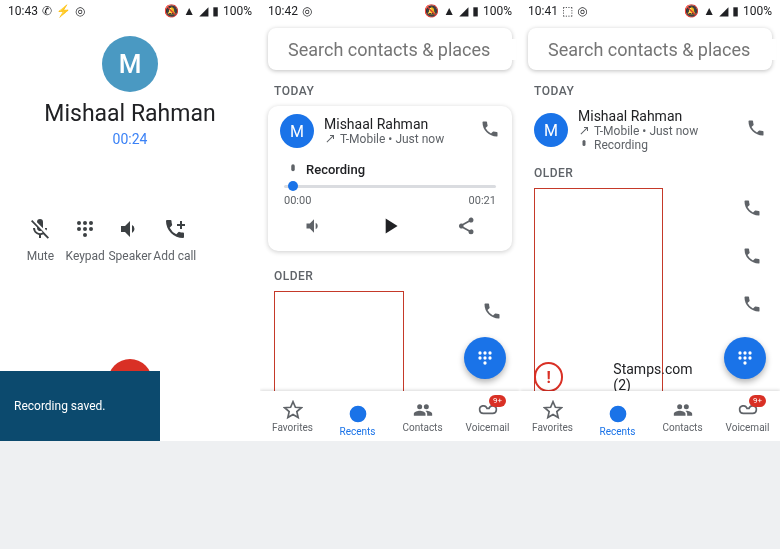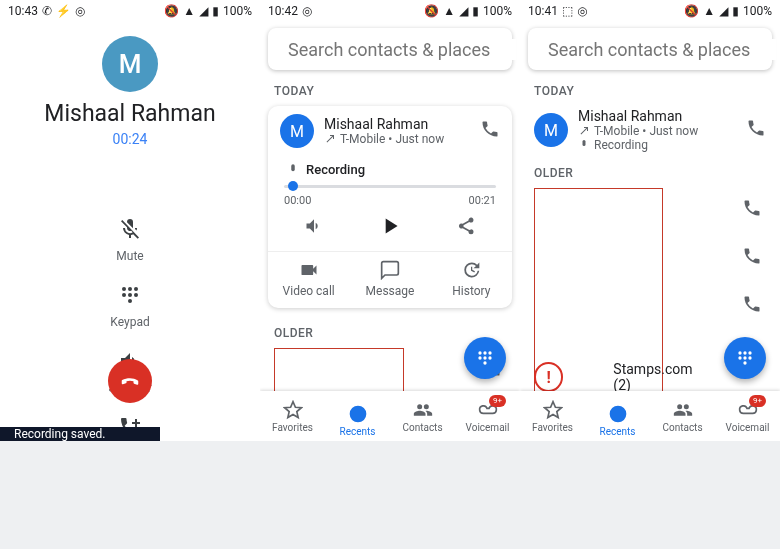--- a/index.html
+++ b/index.html
@@ -5,26 +5,26 @@
   * { box-sizing: border-box; margin: 0; padding: 0; font-family: Roboto, Arial, sans-serif; }
   body { background: #eef0f2; width: 780px; height: 549px; display: flex; gap: 0px; padding: 0; }
   .phone { width: 260px; height: 441px; background: #fff; position: relative; overflow: hidden; }
   .statusbar { height: 22px; display: flex; align-items: center; justify-content: space-between; padding: 0 8px; font-size: 12px; color: #202124; }
   .sb-left, .sb-right { display: flex; align-items: center; gap: 4px; }
 
   
   .avatar-big { width: 56px; height: 56px; border-radius: 50%; background: #4a99c2; color: #fff; display:flex; align-items:center; justify-content:center; font-size: 26px; font-weight: 500; margin: 14px auto 8px; }
   .caller-name { text-align:center; font-size: 23px; color:#202124; font-weight:400; }
   .call-timer { text-align:center; font-size: 14px; color:#3b82f6; margin-top: 4px; }
-  .action-grid { display:grid; grid-template-columns: repeat(1,1fr); gap: 20px 0; padding: 0 18px; margin-top: 70px; }
+  .action-grid { display:grid; grid-template-columns: repeat(5,1fr); gap: 20px 0; padding: 0 18px; margin-top: 70px; }
   .action-btn { display:flex; flex-direction:column; align-items:center; gap:8px; color:#5f6368; font-size:12px; }
   .action-btn svg { width:24px; height:24px; fill:#3c4043; }
   .hangup { width: 44px; height:44px; border-radius:50%; background:#d93025; position:absolute; bottom: 38px; left:50%; transform:translateX(-50%); display:flex; align-items:center; justify-content:center; }
   .hangup svg { width:22px; height:22px; fill:#fff; }
-  .snackbar { position:absolute; bottom:0; left:0; right:100px; background:#0f172a; color:#fff; font-size:12px; padding:0 14px; }
+  .snackbar { position:absolute; bottom:0; left:0; right:100px; background:#0c4a6e; color:#fff; font-size:12px; padding:28px 14px; }
 
   
   .searchbar { margin: 6px 8px; height: 42px; border-radius: 8px; box-shadow: 0 1px 4px rgba(0,0,0,.25); display:flex; align-items:center; padding: 0 10px; gap: 10px; background:#fff; }
   .searchbar input { flex:1; border:none; outline:none; font-size:18px; color:#6d28d9; }
   .section-label { font-size: 12px; letter-spacing:.5px; color:#5f6368; padding: 8px 14px 4px; font-weight:500; }
   .card { margin: 4px 8px 10px; border-radius:10px; box-shadow: 0 1px 5px rgba(0,0,0,.2); background:#fff; }
   .entry { display:flex; align-items:center; padding: 8px 12px; gap:10px; }
   .avatar-sm { width:34px; height:34px; border-radius:50%; background:#1a73e8; color:#fff; display:flex; align-items:center; justify-content:center; font-size:16px; }
   .entry .info { flex:1; }
   .entry .title { font-size:14px; color:#202124; }
@@ -194,31 +194,20 @@
       <span><svg viewBox="0 0 24 24">
             <path d="M3 9v6h4l5 5V4L7 9H3zm13.5 3a4.5 4.5 0 0 0-2.5-4v8a4.5 4.5 0 0 0 2.5-4z"></path>
           </svg></span>
       <span class="play"><svg viewBox="0 0 24 24">
             <path d="M8 5v14l11-7z"></path>
           </svg></span>
       <span><svg viewBox="0 0 24 24">
             <path d="M18 16.1a3 3 0 0 0-2 .8l-7-4.1v-1.6l7-4.1a3 3 0 1 0-1-2.1v.3l-7 4.1a3 3 0 1 0 0 5.2l7 4.1v.3a3 3 0 1 0 3-3z"></path>
           </svg></span>
     </div>
-    <div class="card-actions">
-      <div class="ca"><svg viewBox="0 0 24 24">
-            <path d="M17 10.5V7a1 1 0 0 0-1-1H4a1 1 0 0 0-1 1v10a1 1 0 0 0 1 1h12a1 1 0 0 0 1-1v-3.5l4 4v-11z"></path>
-          </svg><span>Video call</span></div>
-      <div class="ca"><svg viewBox="0 0 24 24">
-            <path d="M20 2H4a2 2 0 0 0-2 2v18l4-4h14a2 2 0 0 0 2-2V4a2 2 0 0 0-2-2z" fill="none" stroke="#5f6368" stroke-width="2"></path>
-          </svg><span>Message</span></div>
-      <div class="ca"><svg viewBox="0 0 24 24">
-            <path d="M13 3a9 9 0 1 0 8.9 10H20a7 7 0 1 1-7-8 7 7 0 0 1 5 2.1L15 10h7V3l-2.6 2.6A9 9 0 0 0 13 3zm-1 5v5l4 2 .8-1.5-3.3-1.7V8z"></path>
-          </svg><span>History</span></div>
-    </div>
   </div>
 
   <div class="section-label">OLDER</div>
   <div style="display:flex;">
     <div class="redbox phone2-red"></div>
     <div style="flex:1;">
       <div class="older-row">
           <svg viewBox="0 0 24 24">
             <path d="M6.6 10.8a15 15 0 0 0 6.6 6.6l2.2-2.2a1 1 0 0 1 1-.2c1.1.4 2.3.6 3.6.6a1 1 0 0 1 1 1V20a1 1 0 0 1-1 1A17 17 0 0 1 3 4a1 1 0 0 1 1-1h3.5a1 1 0 0 1 1 1c0 1.3.2 2.5.6 3.6a1 1 0 0 1-.2 1z"></path>
           </svg>

